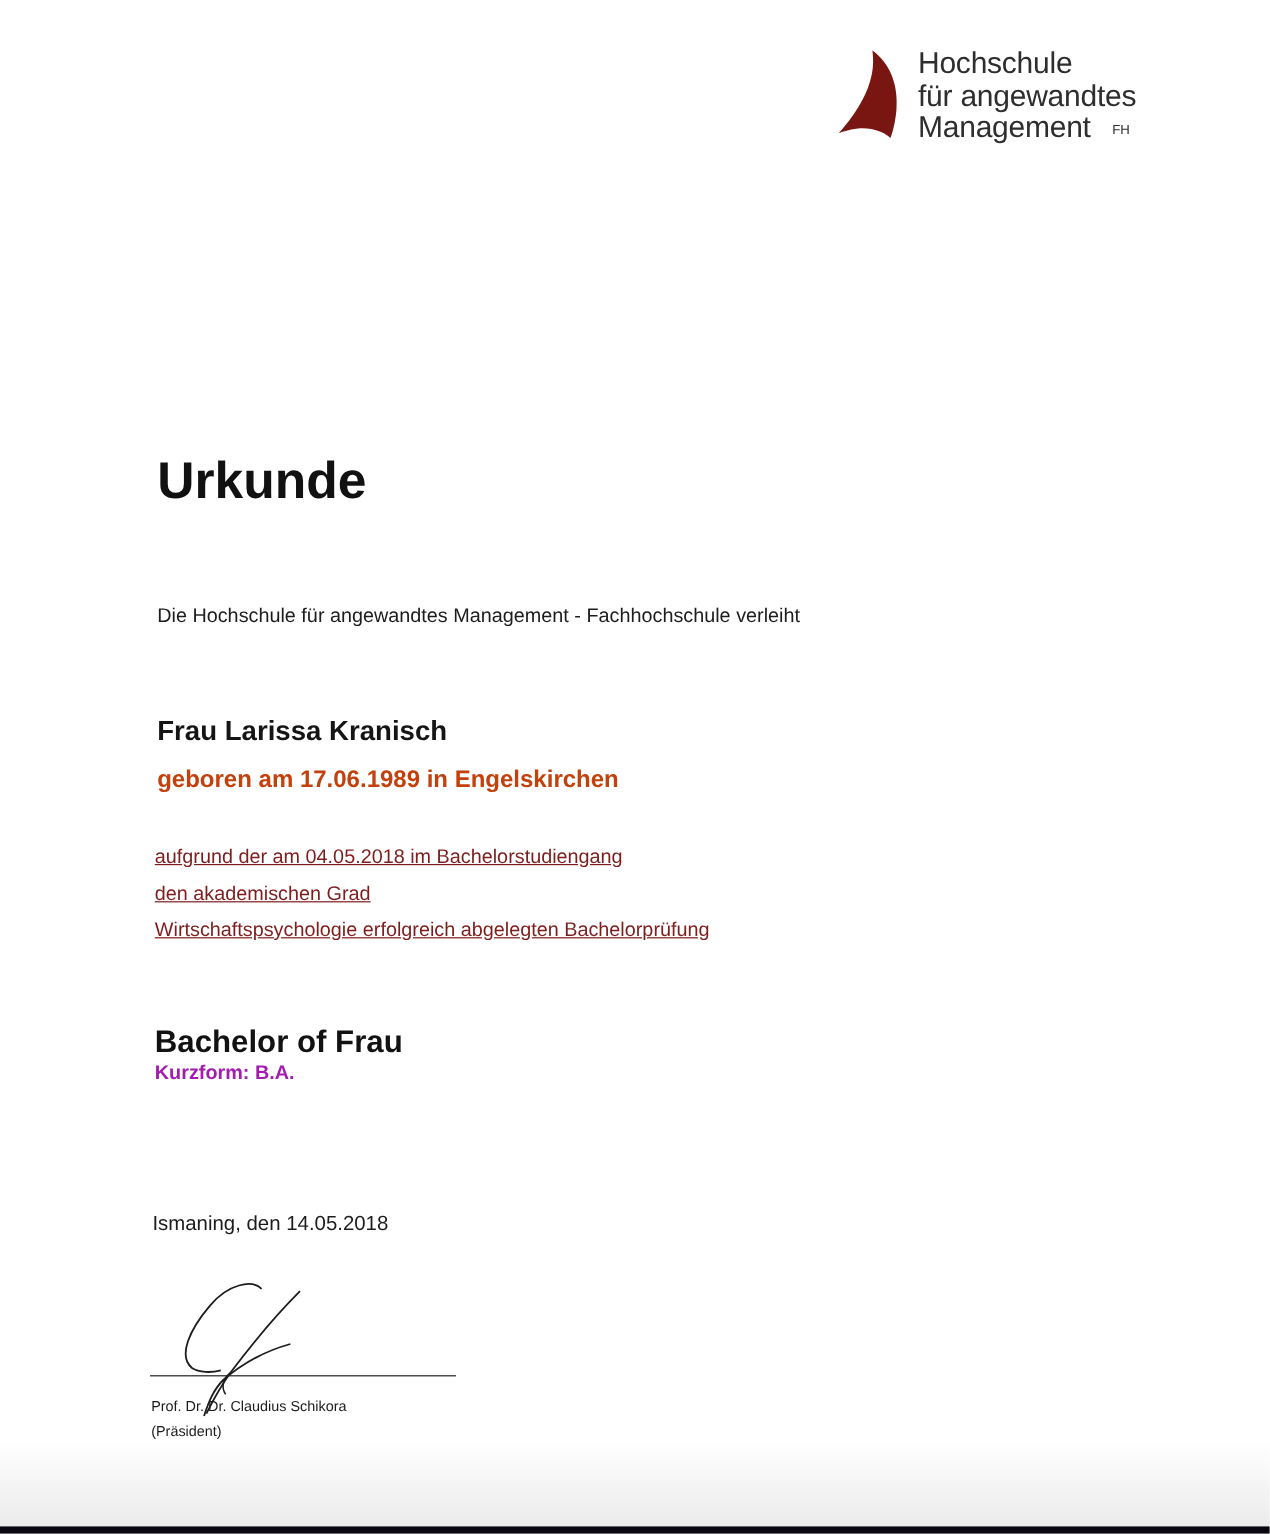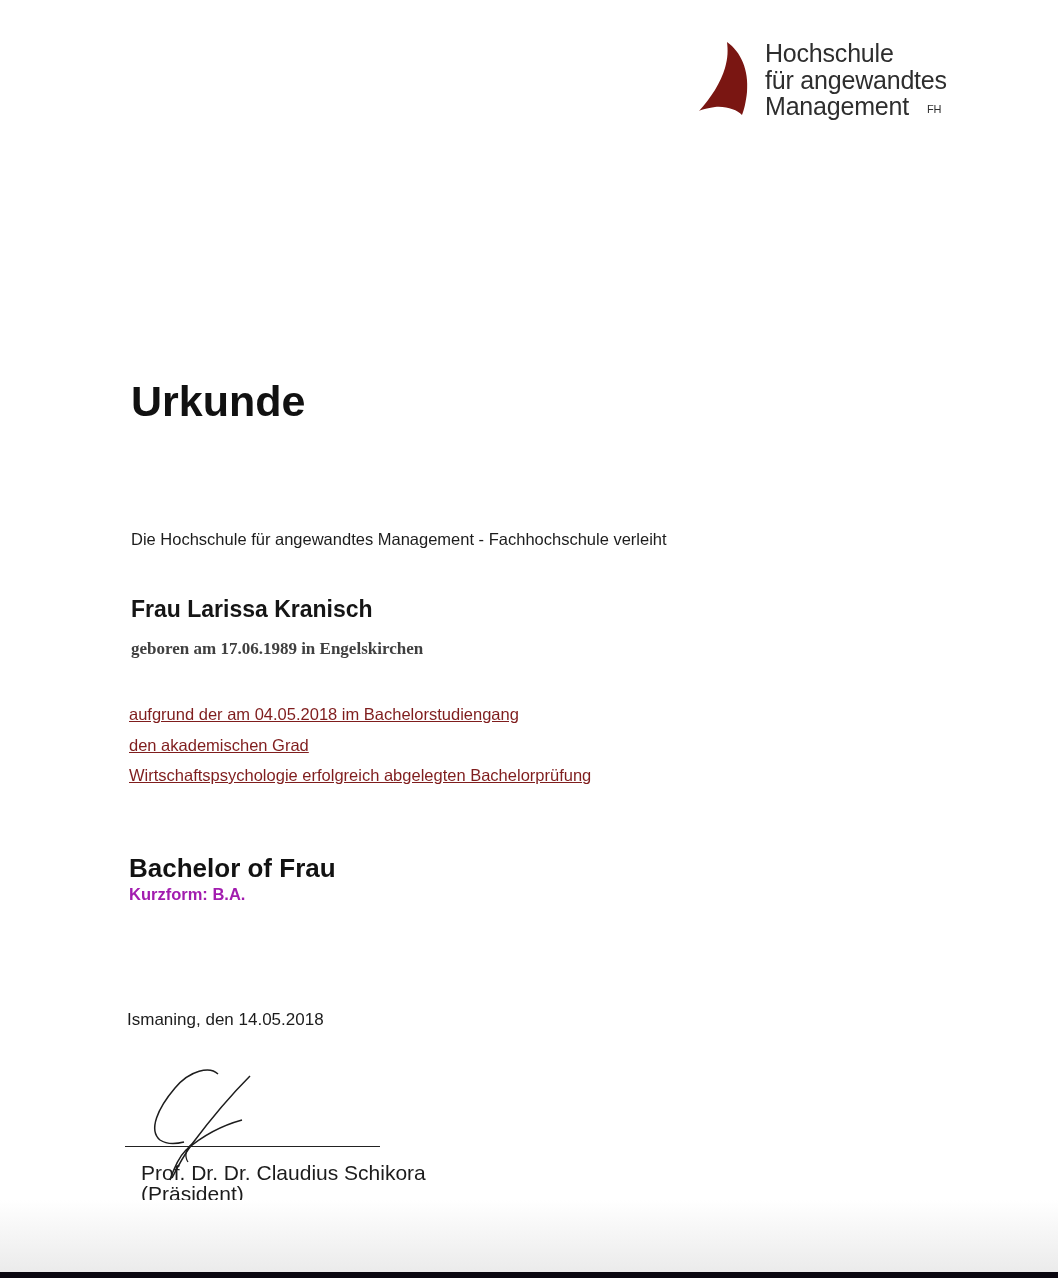--- a/index.html
+++ b/index.html
@@ -6,30 +6,30 @@
   body {
     width: 1058px; height: 1278px; position: relative; overflow: hidden;
     background: #ffffff; color: #161616;
     font-family: "Liberation Sans", sans-serif;
   }
   .abs { position: absolute; white-space: nowrap; }
   .logo-sail { position: absolute; left: 697px; top: 40px; width: 54px; height: 76px; }
   .logo-text { position: absolute; left: 765px; top: 40px; font-size: 25px; line-height: 26.5px; color: #2e2e2e; letter-spacing: -0.2px; }
   .logo-text .fh { font-size: 11px; vertical-align: top; position: relative; top: 3px; margin-left: 18px; }
   .title { left: 131px; top: 377px; font-size: 43px; font-weight: bold; color: #111; }
-  .grant { left: 131px; top: 504px; font-size: 16.5px; color: #1c1c1c; margin-top: 26px; }
+  .grant { left: 131px; top: 504px; font-size: 16.5px; color: #1c1c1c; }
   .name { left: 131px; top: 596px; font-size: 23px; font-weight: bold; color: #151515; }
-  .birth { left: 131px; top: 639px; font-size: 17px; font-weight: bold; color: #404040; font-family: Liberation Serif, serif; }
+  .birth { left: 131px; top: 639px; font-size: 20px; font-weight: bold; color: #c2410c; }
   .reason { left: 129px; top: 699px; font-size: 16.5px; line-height: 30.5px; color: #7f1d1d; text-decoration: underline; }
   .degree { left: 129px; top: 853px; font-size: 26px; font-weight: bold; color: #121212; }
   .short { left: 129px; top: 885px; font-size: 16.5px; font-weight: bold; color: #a21caf; }
   .place { left: 127px; top: 1010px; font-size: 17px; color: #1c1c1c; }
   .sig-line { position: absolute; left: 125px; top: 1146px; width: 255px; height: 1px; background: #222; }
   .signature { position: absolute; left: 130px; top: 1060px; width: 140px; height: 140px; }
-  .signer { left: 126px; top: 1162px; font-size: 21px; line-height: 21px; color: #1c1c1c; margin-left: 15px; }
+  .signer { left: 126px; top: 1162px; font-size: 12px; line-height: 21px; color: #1c1c1c; }
   .fade { position: absolute; left: 0; top: 1200px; width: 1058px; height: 72px;
           background: linear-gradient(#ffffff, #ebebeb); }
   .bottom-bar { position: absolute; left: 0; top: 1272px; width: 1058px; height: 6px; background: #0a0710; }
 </style>
 </head>
 <body>
 
 <div>
 
   <svg class="logo-sail" viewBox="0 0 54 76">

